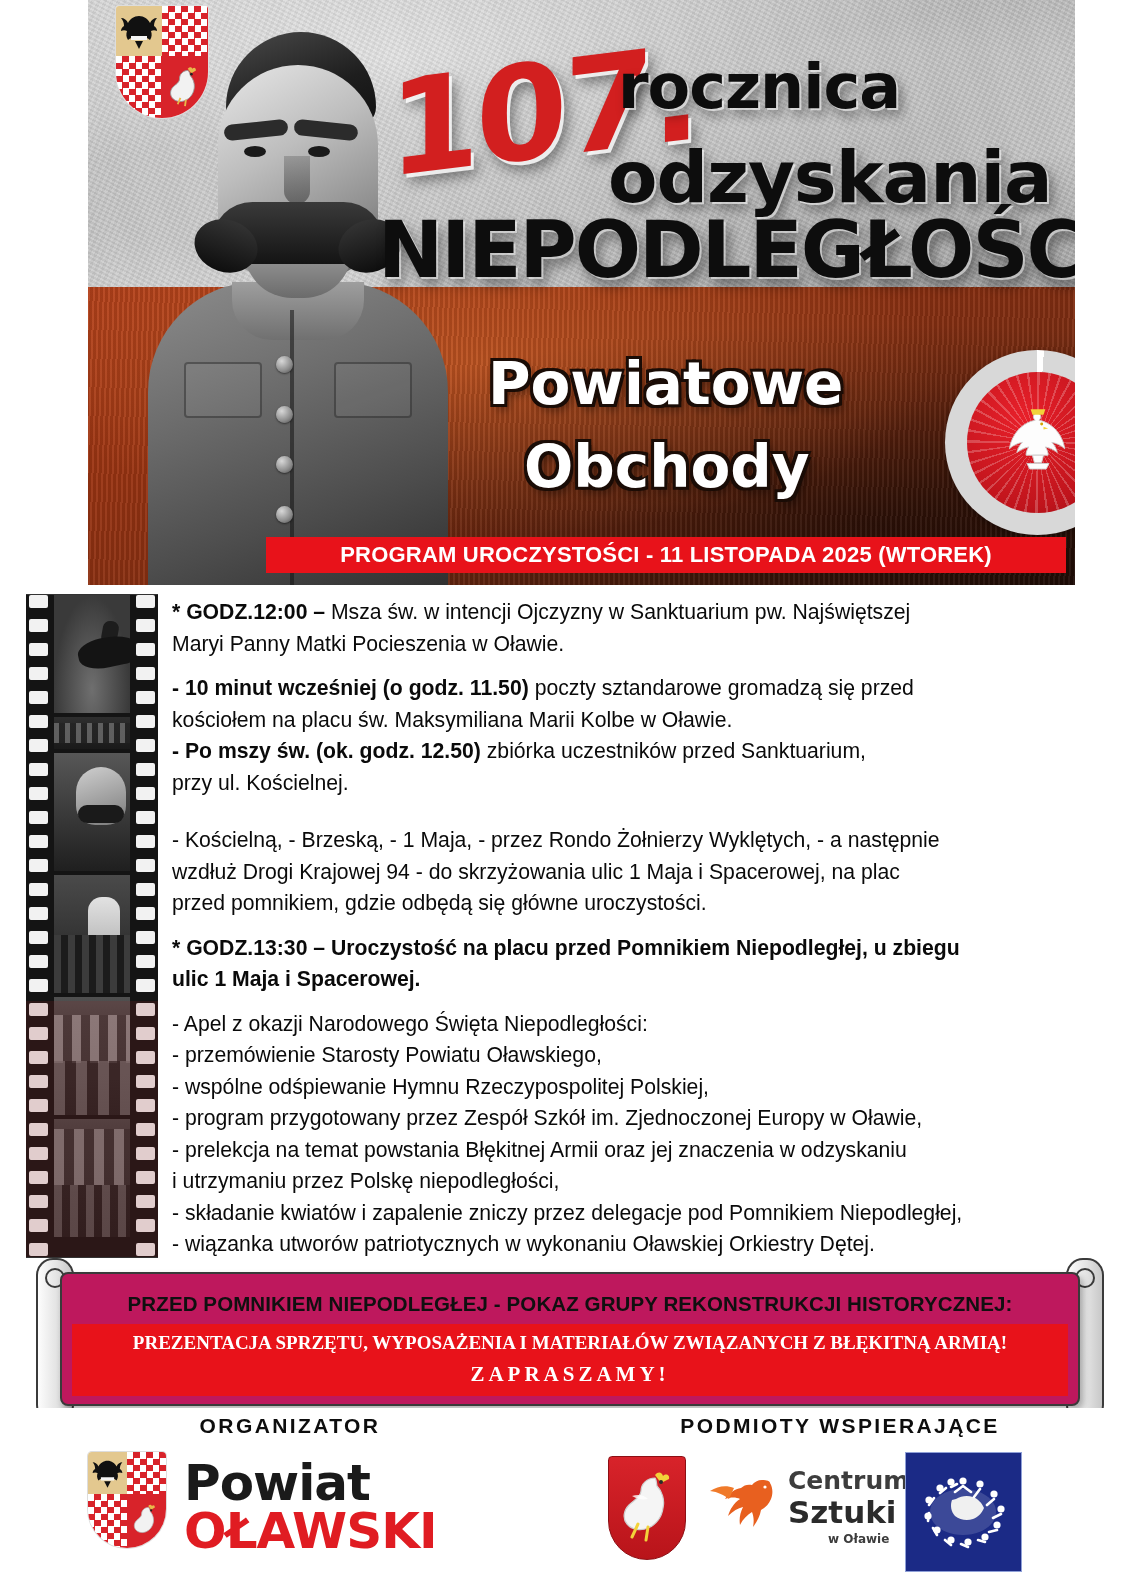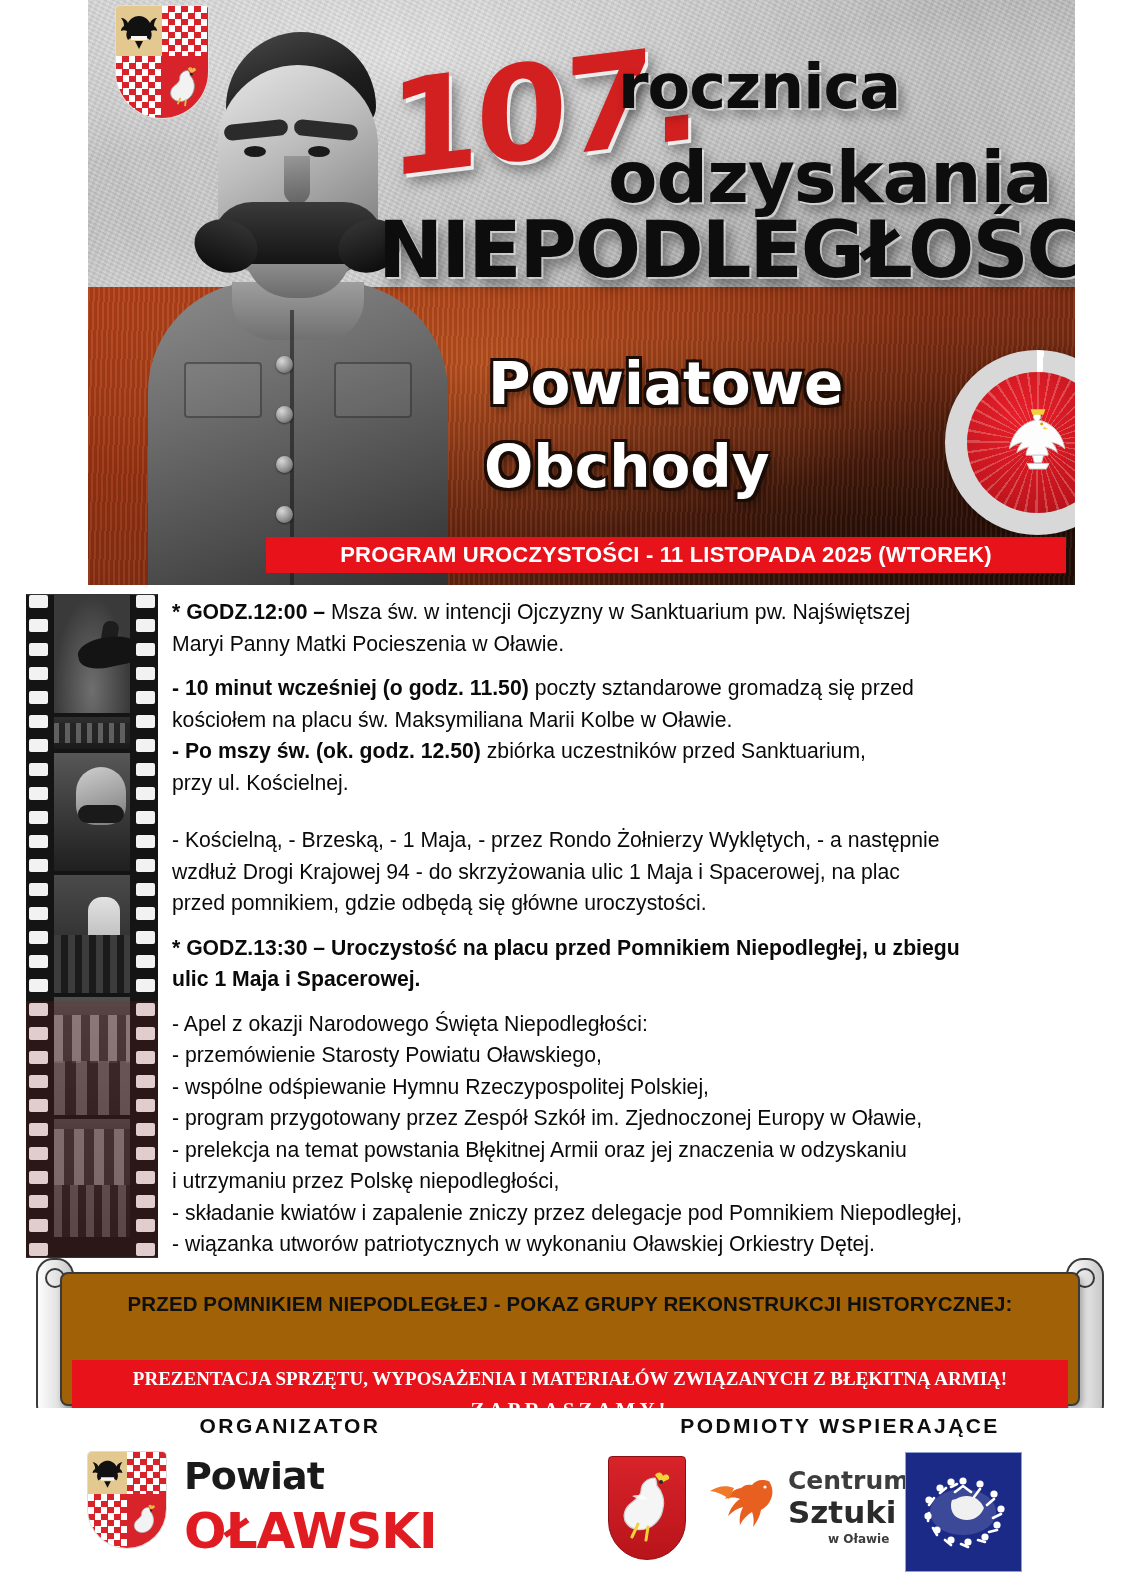--- a/index.html
+++ b/index.html
@@ -141,21 +141,21 @@
   .sub1,.sub2{
     position:absolute;
     font-family:"DejaVu Sans", sans-serif;font-weight:700;
     font-size:58px;color:#ffffff;letter-spacing:0px;
     text-shadow:
       -3px -3px 0 #1a0c06, 3px -3px 0 #1a0c06,
       -3px  3px 0 #1a0c06, 3px  3px 0 #1a0c06,
        0 0 2px #1a0c06, 4px 6px 10px rgba(0,0,0,.45);
   }
   .sub1{left:400px;top:350px;}
-  .sub2{left:396px;top:433px;text-align:right;}
+  .sub2{left:436px;top:433px;text-align:right;}
 
   
   .rosette{
     position:absolute;left:857px;top:350px;width:185px;height:185px;
   }
   .ros-outer{
     position:absolute;inset:0;border-radius:50%;
     background:conic-gradient(#ffffff 0 4deg,#d8d8d8 4deg 8deg);
     box-shadow:0 2px 6px rgba(0,0,0,.35);
   }
@@ -244,34 +244,33 @@
   .program p{margin:0;}
   .program .gap{height:13px;}
   .program b{font-weight:700;}
 
   
   .scroll{
     position:absolute;left:36px;top:1272px;width:1068px;height:134px;
   }
   .scroll-body{
     position:absolute;left:24px;top:0;right:24px;bottom:0;
-    background:#a16207;
+    background:#be185d;
     border:2px solid #3a3a3a;
     border-radius:8px;
     box-shadow:3px 4px 6px rgba(0,0,0,.3);
   }
   .scroll-line1{
     position:absolute;left:0;right:0;top:18px;text-align:center;
     font-family:"Liberation Sans", sans-serif;font-weight:700;
     font-size:20.5px;color:#101010;letter-spacing:.1px;white-space:nowrap;
   }
   .scroll-red{
     position:absolute;left:10px;right:10px;top:50px;height:72px;
     background:#e8121a;
-    margin-top:36px;
   }
   .scroll-red .r1{
     position:absolute;left:0;right:0;top:8px;text-align:center;
     font-family:"Liberation Serif", serif;font-weight:700;
     font-size:19px;color:#ffffff;white-space:nowrap;
   }
   .scroll-red .r2{
     position:absolute;left:0;right:0;top:38px;text-align:center;
     font-family:"Liberation Serif", serif;font-weight:700;
     font-size:21px;color:#ffffff;letter-spacing:4px;
@@ -316,21 +315,21 @@
   .crest-check-bl{
     position:absolute;left:0;top:42px;width:39px;height:54px;
     background:
       repeating-conic-gradient(#d8232a 0 25%, #ffffff 0 50%) 0 0/13px 13px;
   }
   .crest-br{
     position:absolute;left:39px;top:42px;width:39px;height:54px;background:#d8232a;
   }
   .powiat-word{
     position:absolute;left:96px;top:2px;
-    font-family:"DejaVu Sans", sans-serif;font-weight:700;font-size:38px;
+    font-family:"DejaVu Sans", sans-serif;font-weight:700;font-size:50px;
     color:#1a1a1a;letter-spacing:-1px;
   }
   .olawski-word{
     position:absolute;left:96px;top:50px;
     font-family:"DejaVu Sans", sans-serif;font-weight:700;font-size:50px;
     color:#e01c22;letter-spacing:-1px;
   }
 
   .logo-olawa{position:absolute;left:608px;top:48px;width:78px;height:104px;}
   .olawa-shield{

